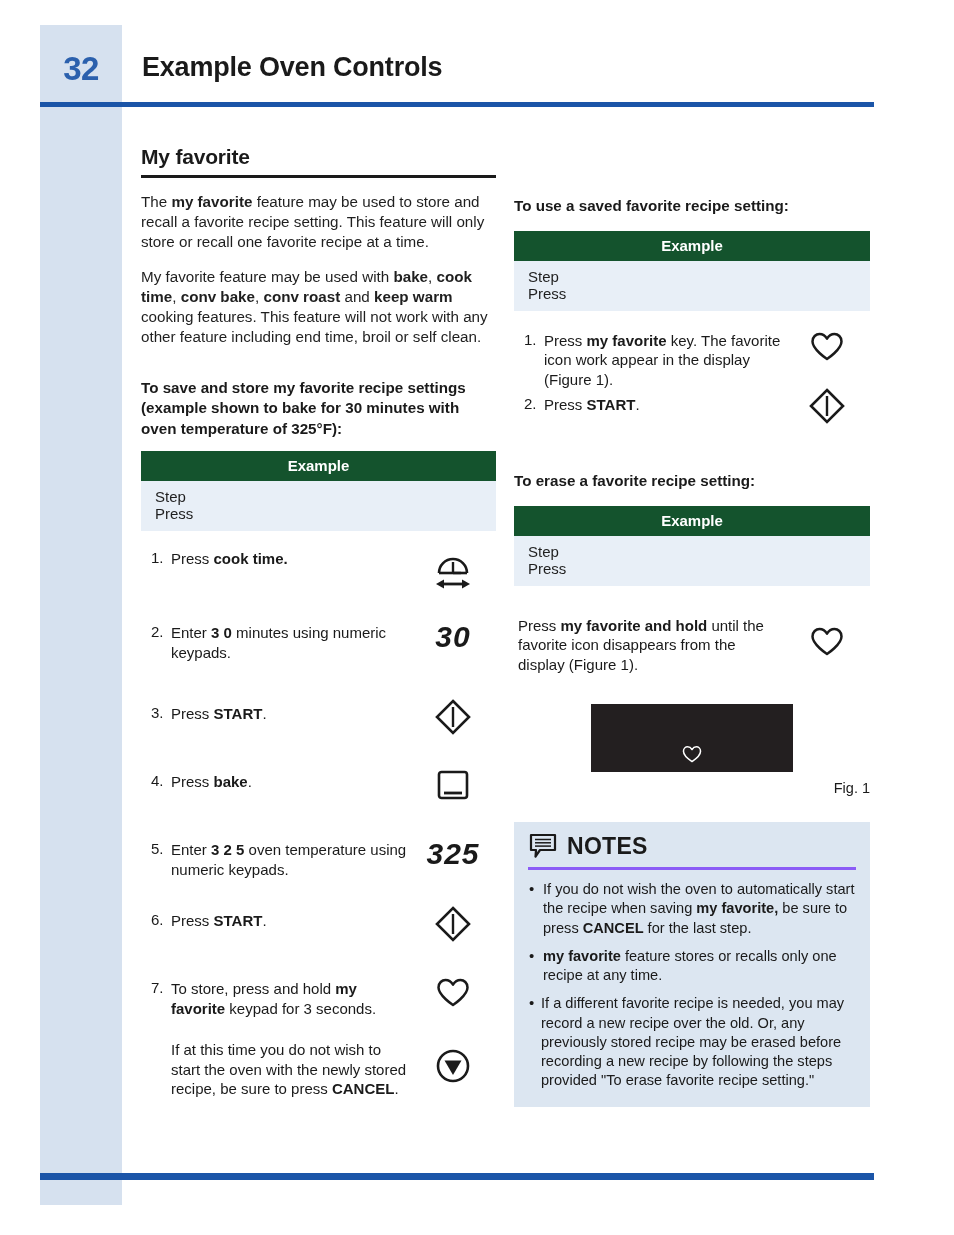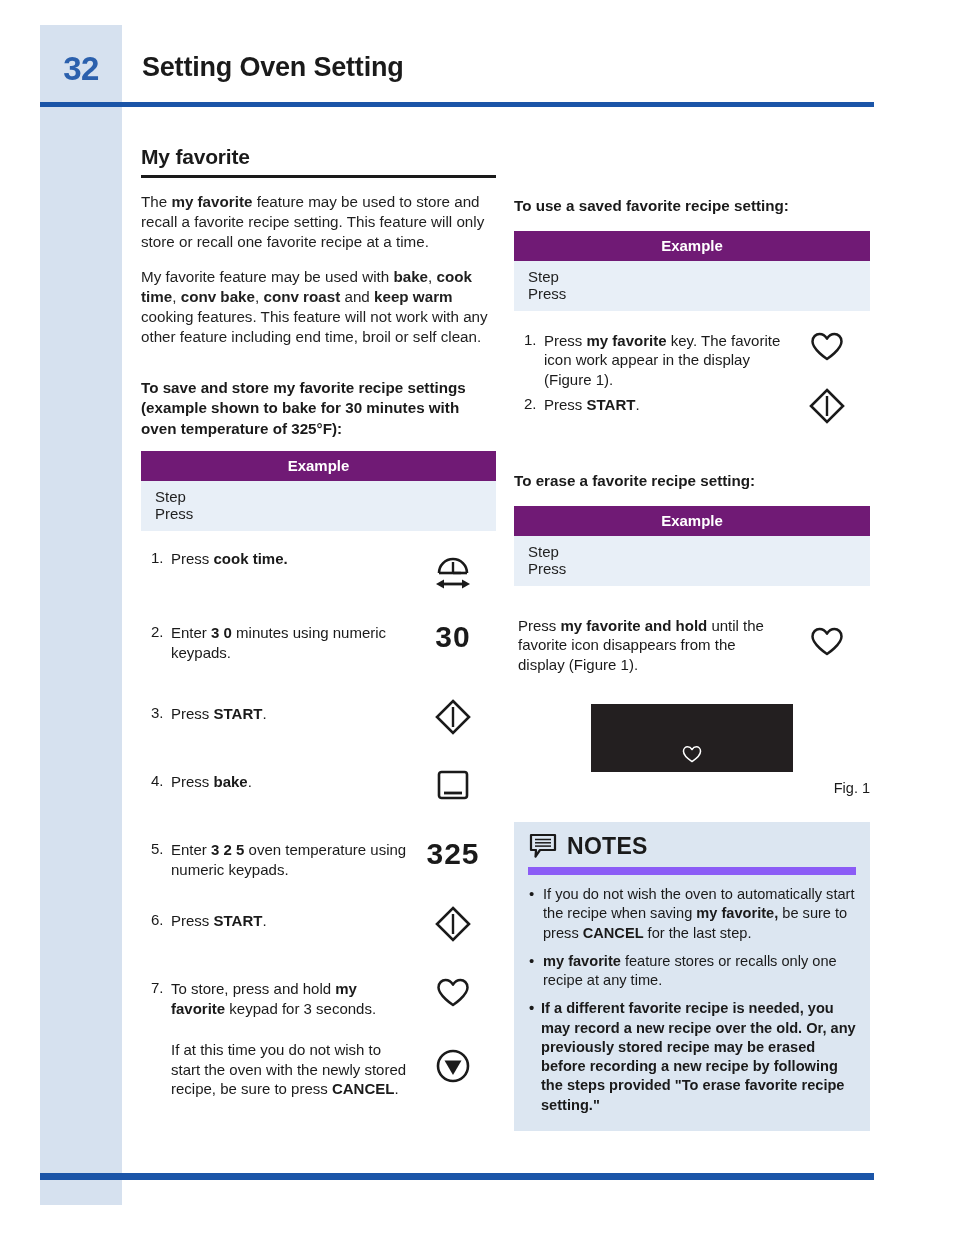--- a/index.html
+++ b/index.html
@@ -96,21 +96,21 @@
     font-size: 15.2px;
     line-height: 1.35;
     font-weight: bold;
   }
   .b { font-weight: bold; }
   .i { }
 
   
   .ex-table { margin-top: 12px; width: 100%; }
   .ex-head {
-    background: #701a75;
+    background: #14532d;
     color: #ffffff;
     font-weight: bold;
     font-size: 15px;
     text-align: center;
     padding: 6px 0 7px 0;
   }
   .ex-subhead {
     background: #e8eff7;
     display: flex;
     justify-content: space-between;
@@ -136,20 +136,21 @@
     font-size: 15px;
     line-height: 1.3;
   }
   .step-press {
     flex: 0 0 86px;
     text-align: center;
     display: flex;
     align-items: flex-start;
     justify-content: center;
     min-height: 34px;
+    font-style: italic;
   }
   .numkey {
     font-size: 30px;
     font-weight: bold;
     letter-spacing: 1px;
     line-height: 0.95;
   }
   .note-after {
     font-size: 15px;
     line-height: 1.3;
@@ -183,21 +184,21 @@
   .notes-box {
     margin-top: 26px;
     background: #dce6f1;
     padding: 10px 14px 16px 14px;
   }
   .notes-head {
     display: flex;
     align-items: center;
     gap: 9px;
     padding-bottom: 7px;
-    border-bottom: 8px solid #8b5cf6;
+    border-bottom: 3px solid #8b5cf6;
   }
   .notes-title {
     font-size: 23px;
     font-weight: bold;
     letter-spacing: 0.3px;
   }
   ul.notes-list {
     margin: 10px 0 0 0;
     padding: 0;
     list-style: none;
@@ -216,21 +217,21 @@
     left: 1px;
     top: -1px;
     font-size: 15px;
   }
 </style>
 </head>
 <body>
 
 <div class="side-band"></div>
 <div class="page-num">32</div>
-<div class="page-title">Setting Oven Setting</div>
+<div class="page-title">Example Oven Controls</div>
 <div class="rule-top"></div>
 <div class="rule-bottom"></div>
 
 <div class="col-left">
 
   <h2 class="section-title">My favorite</h2>
 
   <p class="body"><span>The </span><span class="b">my favorite</span><span> feature may be used to store and recall a favorite recipe setting. This feature will only store or recall one favorite recipe at a time.</span></p>
 
   <p class="body"><span>My favorite feature may be used with </span><span class="b">bake</span><span>, </span><span class="b">cook time</span><span>, </span><span class="b">conv bake</span><span>, </span><span class="b">conv roast</span><span> and </span><span class="b">keep warm</span><span> cooking features. This feature will not work with any other feature including end time, broil or self clean.</span></p>
@@ -421,17 +422,17 @@
           <line x1="7" y1="7.5" x2="23" y2="7.5" stroke="#1a1a1a" stroke-width="1.5"></line>
           <line x1="7" y1="10.8" x2="23" y2="10.8" stroke="#1a1a1a" stroke-width="1.5"></line>
           <line x1="7" y1="14.1" x2="23" y2="14.1" stroke="#1a1a1a" stroke-width="1.5"></line>
         </svg>
       </span>
       <span class="notes-title">NOTES</span>
     </div>
     <ul class="notes-list">
       <li><span>If you do not wish the oven to automatically start the recipe when saving </span><span class="b">my favorite,</span><span> be sure to press </span><span class="b">CANCEL</span><span> for the last step.</span></li>
       <li><span class="b">my favorite</span><span> feature stores or recalls only one recipe at any time.</span></li>
-      <li style="padding-left:13px;font-weight:bold;"><span>If a different favorite recipe is needed, you may record a new recipe over the old. Or, any previously stored recipe may be erased before recording a new recipe by following the steps provided "To erase favorite recipe setting."</span></li>
+      <li style="padding-left:13px;"><span>If a different favorite recipe is needed, you may record a new recipe over the old. Or, any previously stored recipe may be erased before recording a new recipe by following the steps provided "To erase favorite recipe setting."</span></li>
     </ul>
   </div>
 
 </div>
 
 </body></html>

